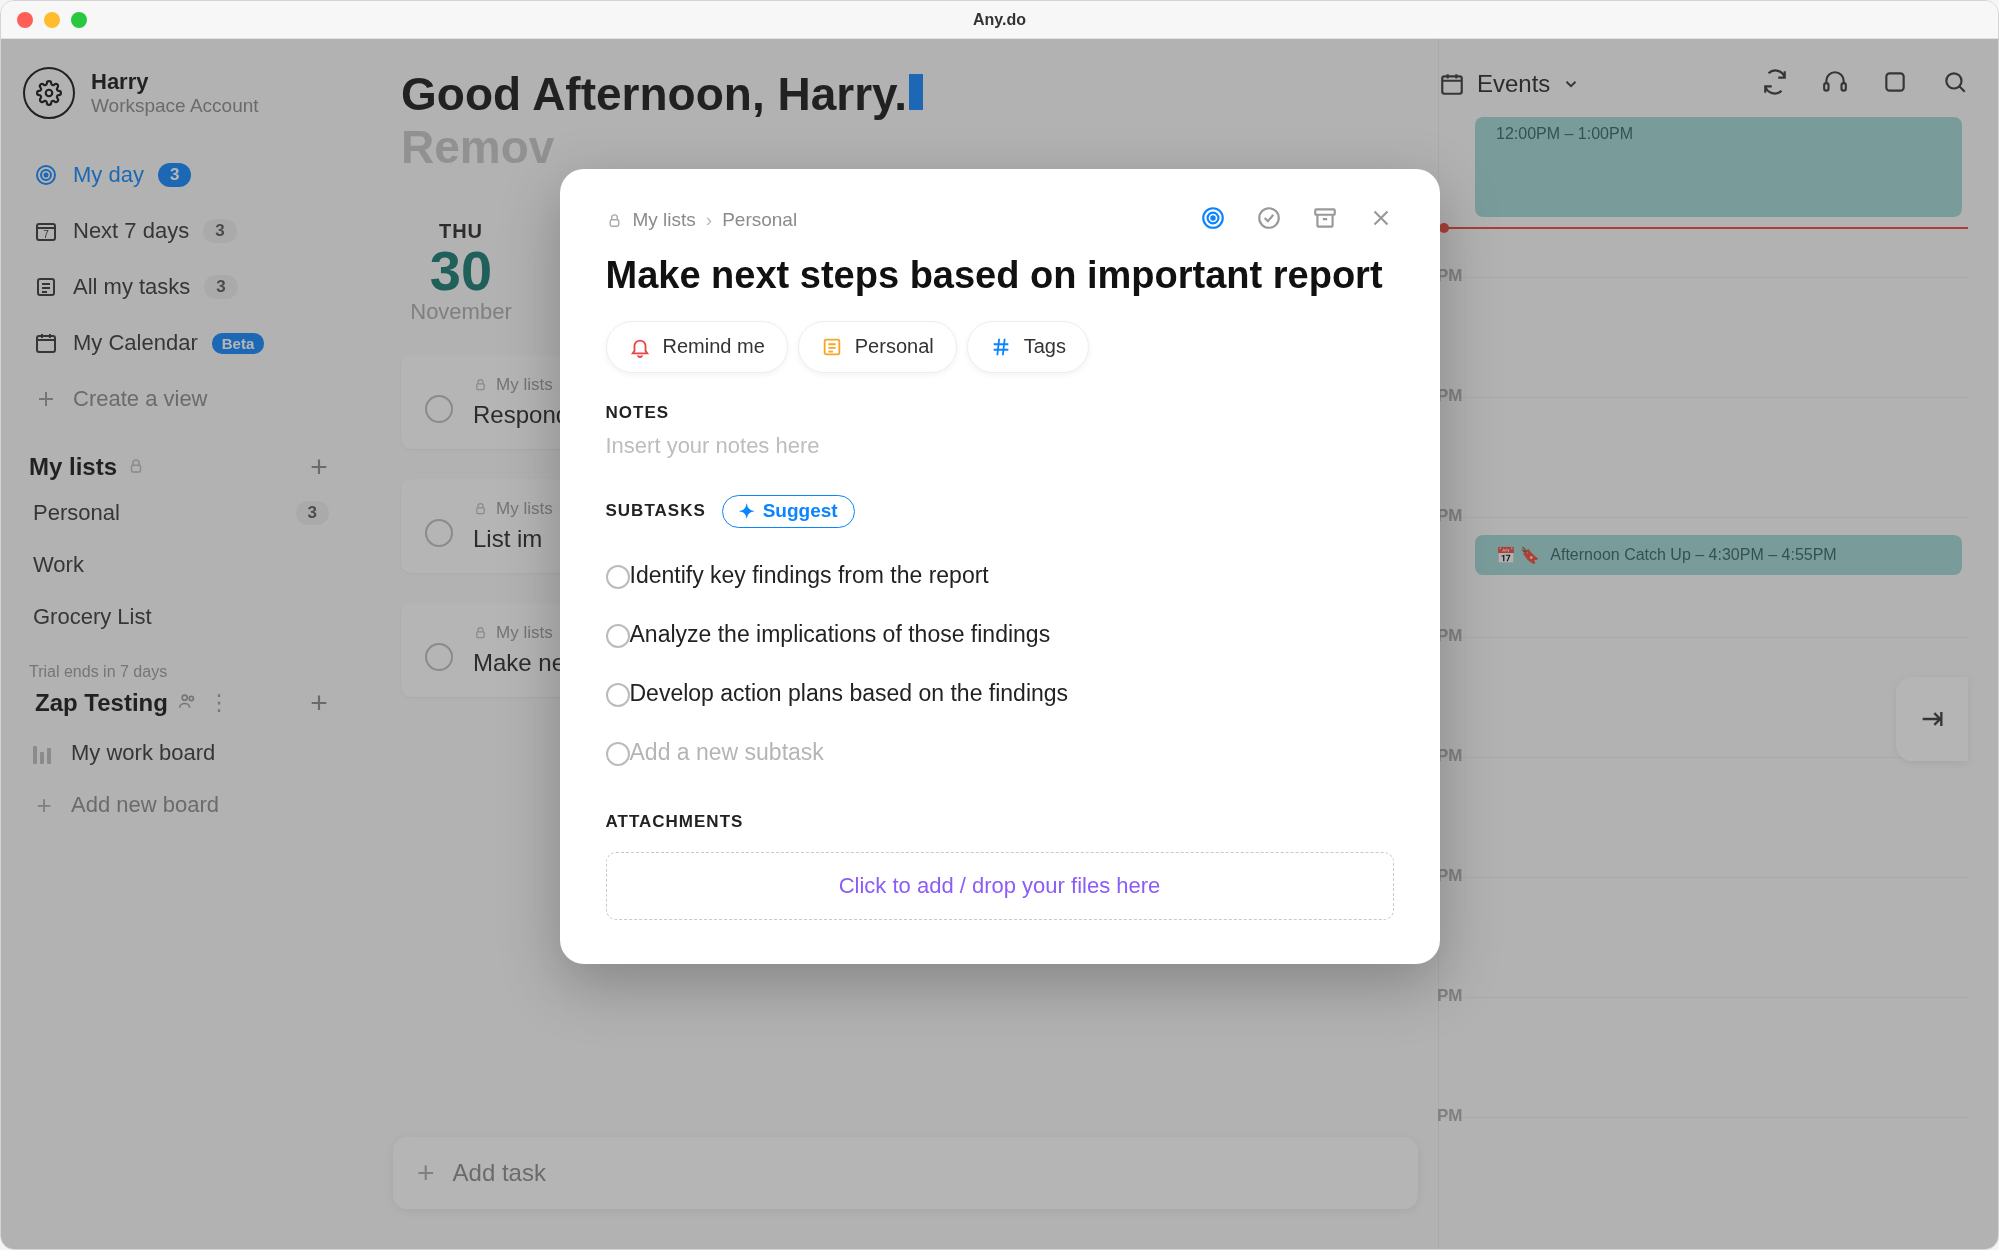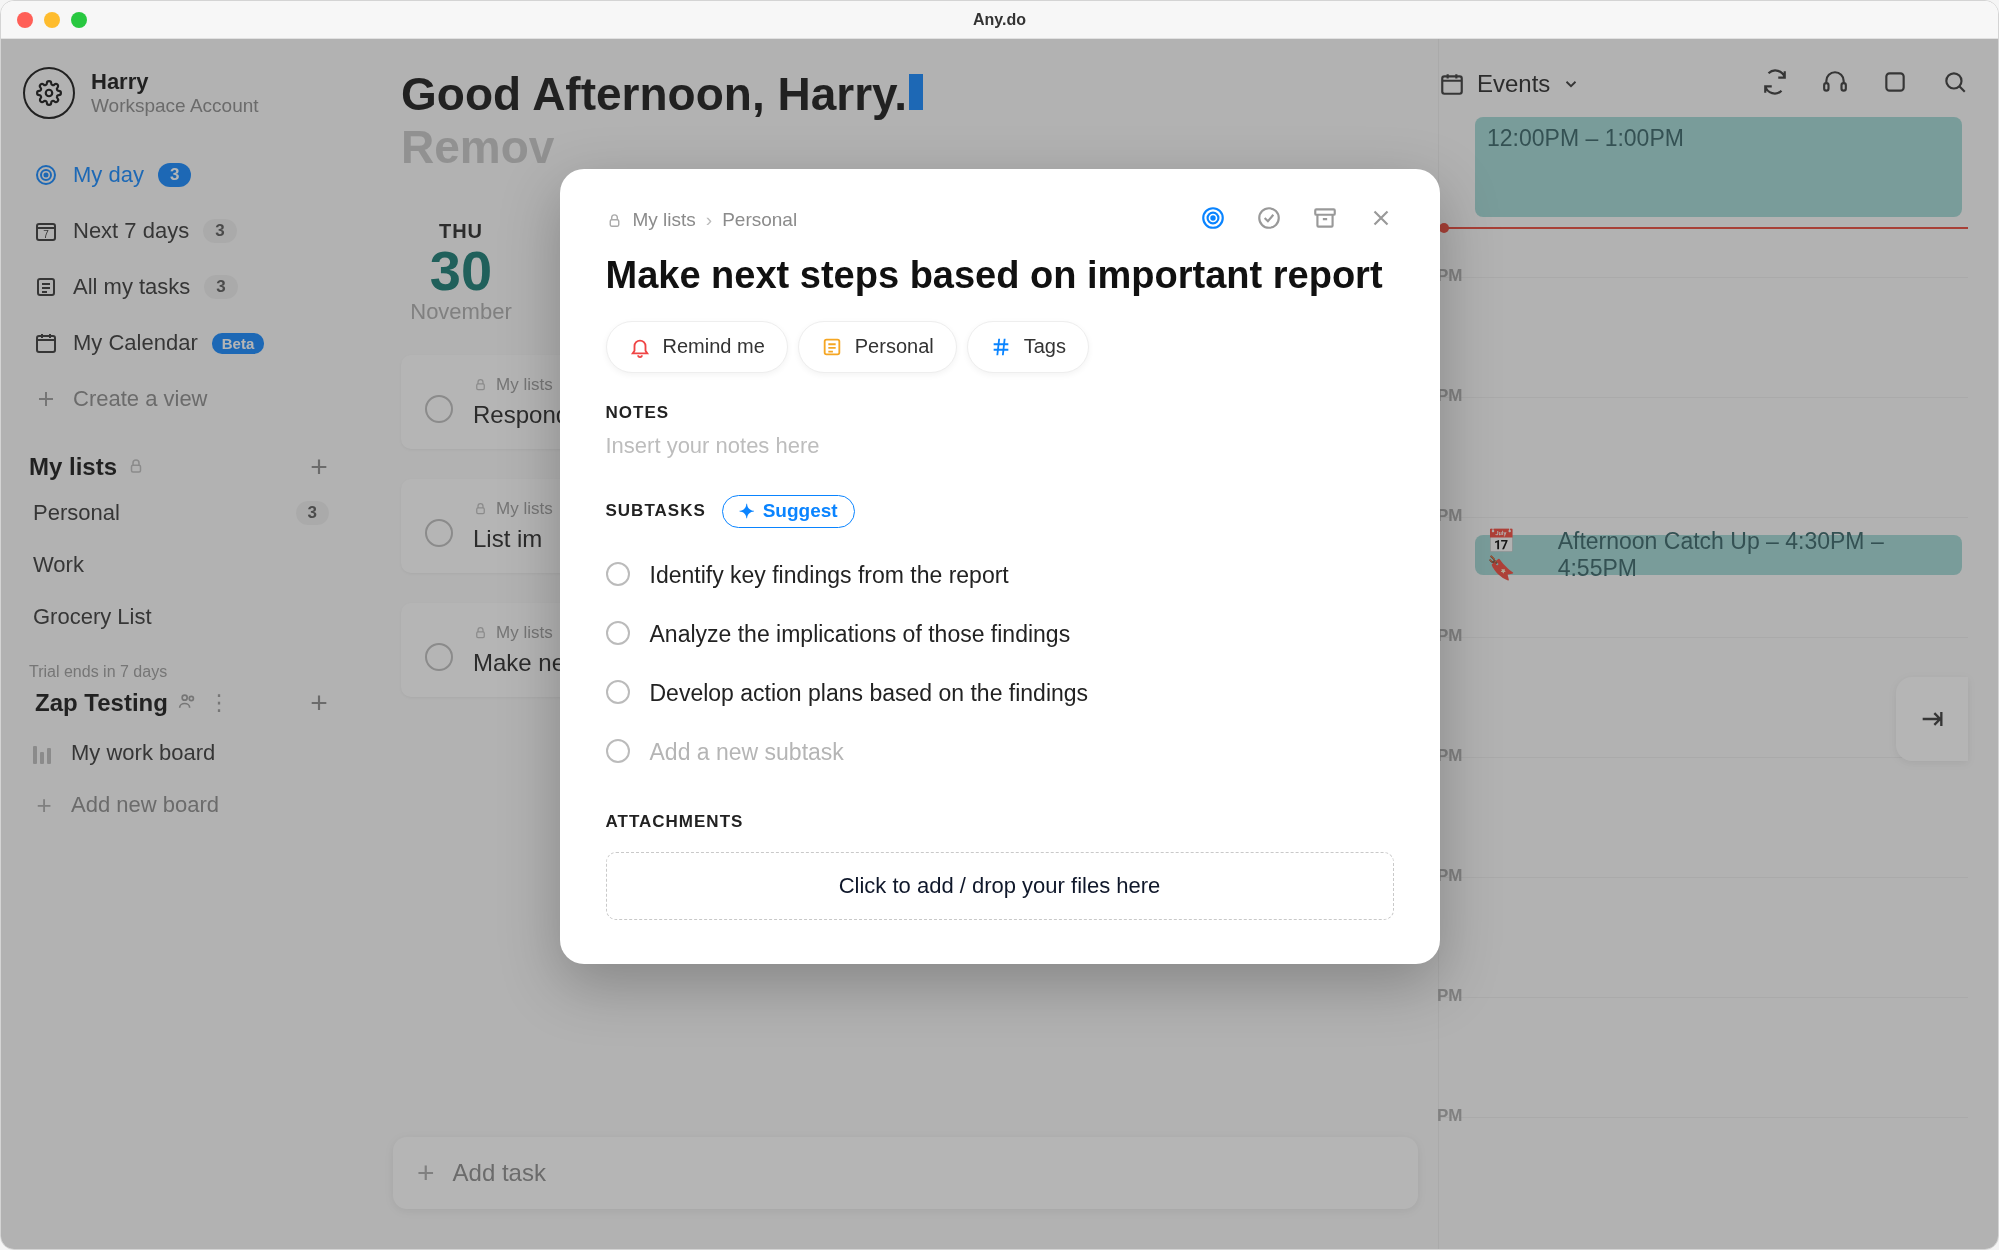--- a/index.html
+++ b/index.html
@@ -68,21 +68,21 @@
   .right { width: 560px; padding: 30px 30px 30px 0; position: relative; border-left: 1px solid #eee; }
   .right-top { display: flex; align-items: center; justify-content: space-between; padding-bottom: 12px; }
   .events-btn { display: flex; align-items: center; gap: 12px; font-size: 24px; color: #222; }
   .top-icons { display: flex; gap: 34px; color: #333; align-items: center; }
   .top-icons svg { width: 26px; height: 26px; }
   .cal-grid { position: relative; height: 1040px; margin-top: 6px; }
   .hour-row { position: absolute; left: 0; right: 0; border-top: 1px solid #eee; font-size: 17px; color: #aaa; padding-left: 0; }
   .hour-row span { position: absolute; left: -2px; top: -12px; background: transparent; font-weight: bold; }
   .now-line { position: absolute; left: 6px; right: 0; height: 2px; background: #ea4335; }
   .now-line::before { content:""; position: absolute; left: -6px; top: -4px; width: 10px; height: 10px; background: #ea4335; border-radius: 50%; }
-  .event { position: absolute; left: 36px; right: 6px; border-radius: 8px; padding: 8px 12px; font-size: 23px; color: #2f5e61; background: #9fd7d4; display: flex; align-items: center; gap: 10px; }
+  .event { position: absolute; left: 36px; right: 6px; border-radius: 8px; padding: 8px 21px; font-size: 16px; color: #2f5e61; background: #9fd7d4; display: flex; align-items: center; gap: 10px; }
   .event.tall { height: 100px; align-items: flex-start; }
   .expand-tab { position: absolute; right: 0; top: 560px; width: 72px; height: 84px; background: #fff; border-radius: 16px 0 0 16px; box-shadow: 0 2px 8px rgba(0,0,0,.08); display: flex; align-items: center; justify-content: center; }
 
   
   .add-task-bar { position: absolute; left: 392px; right: 580px; bottom: 40px; height: 72px; background: #fff; border-radius: 14px; box-shadow: 0 2px 10px rgba(0,0,0,.08); display: flex; align-items: center; gap: 18px; padding: 0 24px; color: #888; font-size: 24px; }
 
   
   .overlay { position: absolute; inset: 0; background: rgba(60,60,60,.38); display: flex; align-items: flex-start; justify-content: center; padding-top: 130px; }
   .modal { width: 880px; background: #fff; border-radius: 24px; padding: 36px 46px 44px 46px; box-shadow: 0 20px 60px rgba(0,0,0,.25); position: relative; }
   .modal-top { display: flex; align-items: center; justify-content: space-between; margin-bottom: 18px; }
@@ -94,25 +94,25 @@
   .modal-title { font-size: 38px; font-weight: 800; color: #111; line-height: 1.2; margin-bottom: 22px; }
   .chip-row { display: flex; gap: 10px; margin-bottom: 30px; }
   .chip { height: 52px; border-radius: 26px; background: #fff; border: 1px solid #eee; box-shadow: 0 2px 6px rgba(0,0,0,.05); display: flex; align-items: center; gap: 12px; padding: 0 22px; font-size: 20px; color: #333; }
   .chip .ic { width: 22px; height: 22px; display: flex; align-items: center; justify-content: center; }
 
   .sec-label { font-size: 17px; font-weight: 800; letter-spacing: 1px; color: #222; margin-bottom: 10px; }
   .notes-ph { font-size: 22px; color: #bdbdbd; margin-bottom: 36px; }
 
   .subtasks-head { display: flex; align-items: center; gap: 16px; margin-bottom: 18px; }
   .suggest-pill { border: 1.5px solid #0a84ff; color: #0a84ff; border-radius: 20px; padding: 4px 16px; display: flex; align-items: center; gap: 8px; font-size: 19px; font-weight: 700; }
-  .subtask-row { display: flex; align-items: flex-start; gap: 20px; padding: 16px 0; font-size: 23px; color: #222; }
+  .subtask-row { display: flex; align-items: flex-end; padding: 16px 0; font-size: 23px; color: #222; }
   .subtask-row .circ { width: 24px; height: 24px; border: 2px solid #bbb; border-radius: 50%; flex-shrink: 0; }
   .subtask-row.ph { color: #b5b5b5; }
 
-  .attach-box { margin-top: 20px; border: 1.5px dashed #c9c9c9; border-radius: 10px; height: 68px; display: flex; align-items: center; justify-content: center; color: #0f172a; font-size: 22px; }
+  .attach-box { margin-top: 20px; border: 1.5px dashed #c9c9c9; border-radius: 10px; height: 68px; display: flex; align-items: center; justify-content: center; color: #8b5cf6; font-size: 22px; }
 </style>
 </head>
 <body>
 
 <div class="window">
   <div class="titlebar">
     <div class="traffic-lights">
       <div class="tl red"></div>
       <div class="tl yellow"></div>
       <div class="tl green"></div>

